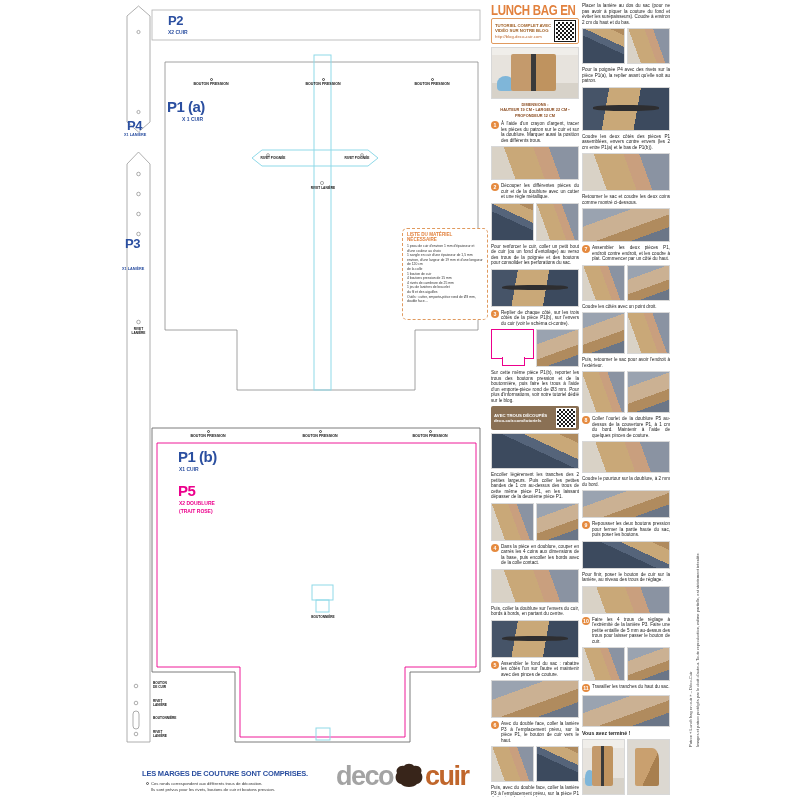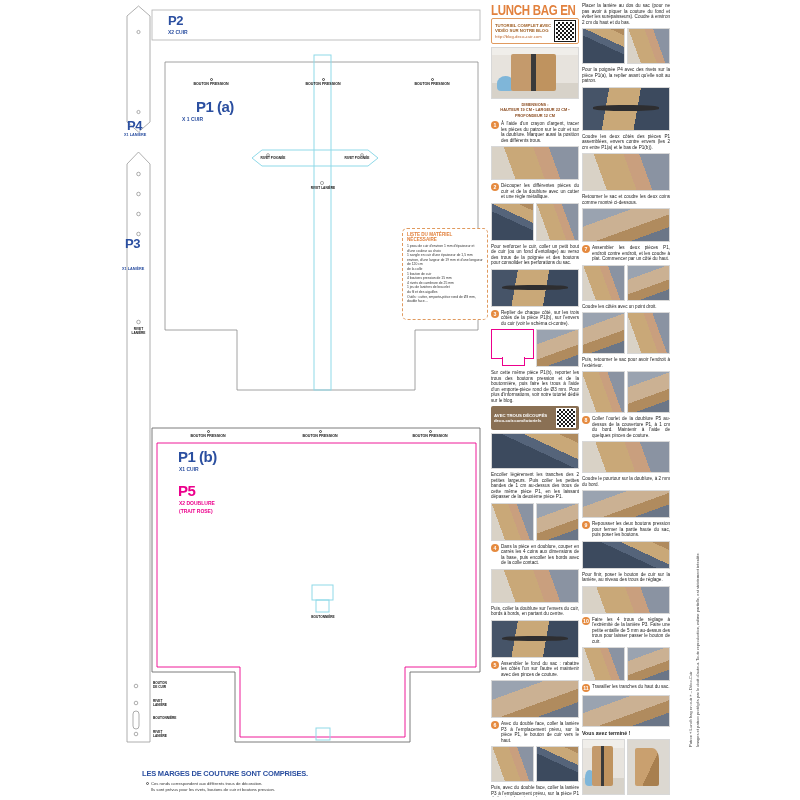--- a/index.html
+++ b/index.html
@@ -101,21 +101,21 @@
     <path d="M157,443 H476 V667 H405 V737 H240 V667 H157 Z" fill="none" stroke="#ec008c" stroke-width="0.9"></path>
 
     <rect x="312" y="585" width="21" height="15" fill="none" stroke="#8fd9e8" stroke-width="1"></rect>
     <rect x="316" y="600" width="13" height="12" fill="none" stroke="#8fd9e8" stroke-width="1"></rect>
     <rect x="316" y="728" width="14" height="12" fill="none" stroke="#8fd9e8" stroke-width="1"></rect>
   </svg>
 
   <div class="lab lab-blue-md" style="left:168px; top:13px;">P2</div>
   <div class="lab lab-sub" style="left:168px; top:29px;">X2 CUIR</div>
 
-  <div class="lab lab-blue-lg" style="left:196px; top:98px;">P1 (a)</div>
+  <div class="lab lab-blue-lg" style="left:167px; top:98px;">P1 (a)</div>
   <div class="lab lab-sub" style="left:182px; top:116px;">X 1 CUIR</div>
 
   <div class="lab lab-blue-lg" style="left:178px; top:448px;">P1 (b)</div>
   <div class="lab lab-sub" style="left:179px; top:466px;">X1 CUIR</div>
   <div class="lab lab-pink-lg" style="left:178px; top:482px;">P5</div>
   <div class="lab lab-sub-pink" style="left:179px; top:500px;">X2 DOUBLURE</div>
   <div class="lab lab-sub-pink" style="left:179px; top:508px;">(TRAIT ROSE)</div>
 
   <div class="lab lab-blue-md" style="left:125px; top:236px;">P3</div>
   <div class="lab lab-sub" style="left:122px; top:267px; font-size:3.8px;">X1 LANIÈRE</div>
@@ -156,20 +156,27 @@
         <div>1 jeu de lanières de bracelet</div>
         <div>du fil et des aiguilles</div>
         <div>Outils : cutter, emporte-pièce rond de Ø3 mm, double face…</div>
       </div>
   </div>
 
   <div class="footer-notice">LES MARGES DE COUTURE SONT COMPRISES.</div>
   <div class="footer-note" style="left:146px; top:781px;"><span class="bullet"></span><span>Ces ronds correspondent aux différents trous de décoration.</span></div>
   <div class="footer-note" style="left:151px; top:787px;"><span>Ils sont prévus pour les rivets, boutons de cuir et boutons pression.</span></div>
 
+  <div class="logo">
+    <span class="t1">deco</span>
+    <svg width="30" height="26" viewBox="0 0 30 26">
+      <path d="M3,10 C1,6 6,2 10,3 C12,0 18,0 20,3 C25,2 29,6 27,10 C30,14 28,20 23,21 C20,25 10,25 7,21 C2,20 0,14 3,10 Z" fill="#38251a"></path>
+    </svg>
+    <span class="t2">cuir</span>
+  </div>
 
   <div class="tut-col" id="col1">
     <div class="tut-title">LUNCH BAG EN CUIR</div>
     <div class="qrbox">
       <div class="lines">
         <div>TUTORIEL COMPLET AVEC</div>
         <div>VIDÉO SUR NOTRE BLOG</div>
         <div class="url">http://blog.deco-cuir.com</div>
       </div>
       <div class="qr"></div>

